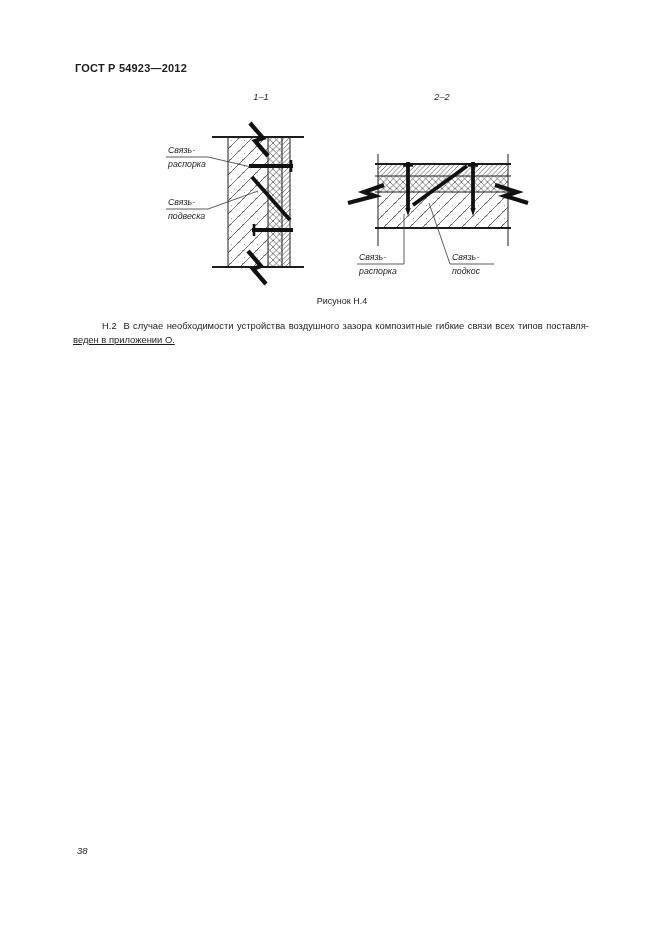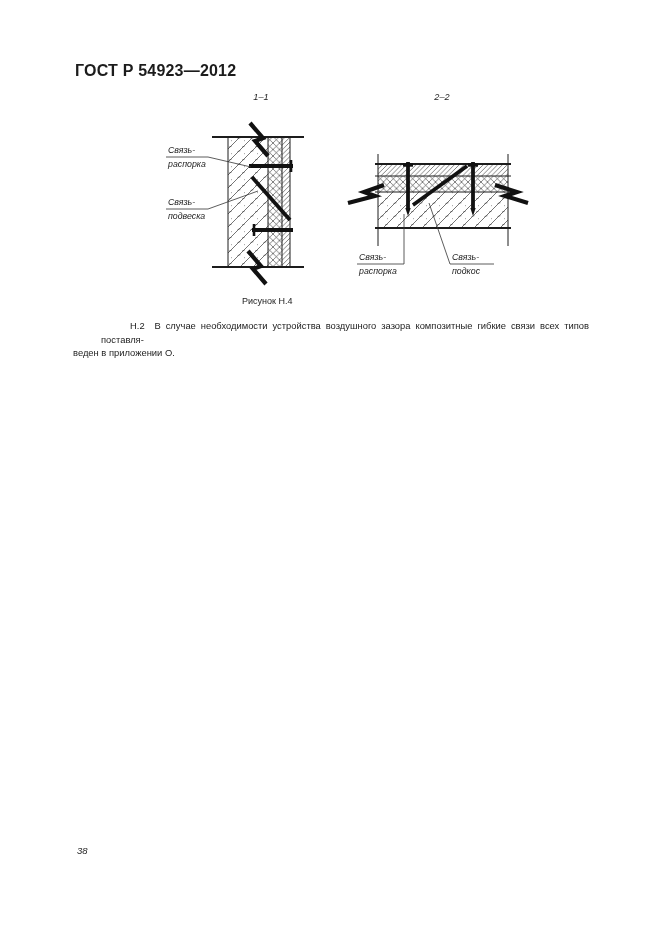--- a/index.html
+++ b/index.html
@@ -6,35 +6,35 @@
   html,body { width:661px; height:936px; }
   body {
     background:#ffffff;
     position:relative;
     font-family:"Liberation Sans", sans-serif;
     color:#1c1c1c;
     overflow:hidden;
   }
   .doc-header {
     position:absolute; left:75px; top:62px;
-    font-size:16px; font-weight:bold; letter-spacing:.2px;
+    font-size:11px; font-weight:bold; letter-spacing:.2px;
     white-space:nowrap;
   }
   svg.figure-svg { position:absolute; left:0; top:0; }
   .fig-caption {
     position:absolute; left:242px; top:296px; width:200px;
-    font-size:9px;
+    text-align:center; font-size:9px;
   }
   .clause {
     position:absolute; left:73px; top:319px; width:516px;
     font-size:9.4px; line-height:13.6px;
   }
-  .clause .jline { text-align:justify; text-align-last:justify;margin-left:28px; }
+  .clause .jline { text-align:justify; text-align-last:justify; }
   .clause .first { text-indent:29px; }
-  .clause .last { text-align:left; }
+  .clause .last { text-align:left;text-decoration:underline; }
   .page-number {
     position:absolute; left:77px; top:845px; font-size:9.5px;font-style:italic;
   }
   
   .stitle { font-size:9.2px; font-style:italic; fill:#1c1c1c; }
   .dlabel { font-size:8.8px; font-style:italic; fill:#1c1c1c; }
   .thin  { stroke:#1c1c1c; stroke-width:1; fill:none; }
   .edge  { stroke:#1c1c1c; stroke-width:1.8; fill:none; }
   .tie   { stroke:#111111; stroke-width:3.8; fill:none; }
   .bolt  { stroke:#111111; stroke-width:4.2; fill:none; stroke-linejoin:miter; }

